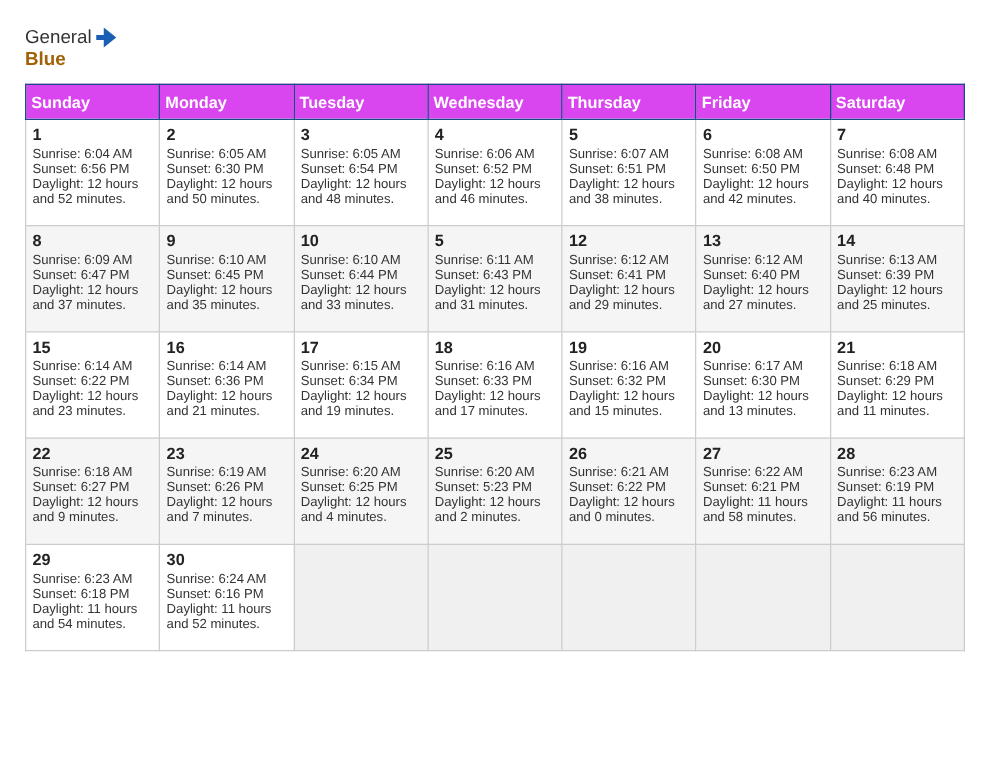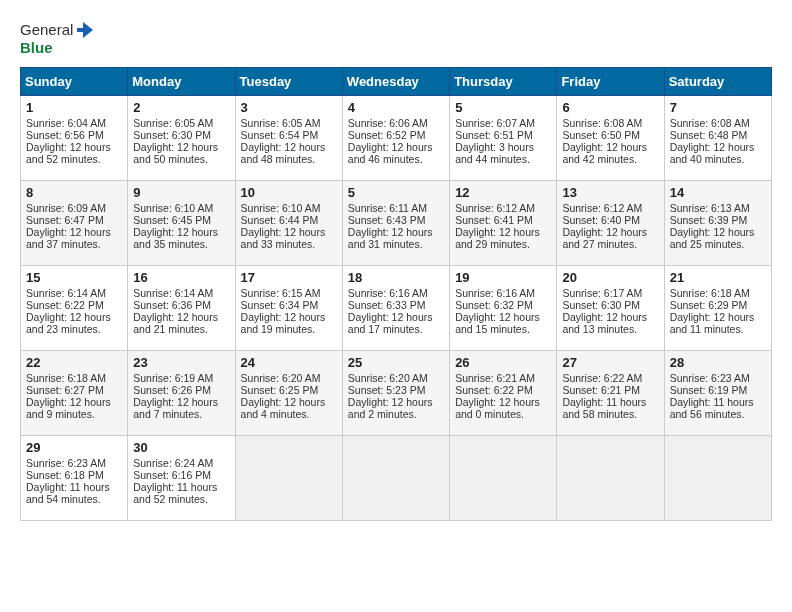--- a/index.html
+++ b/index.html
@@ -32,21 +32,21 @@
     .location {
       font-size: 16px;
       color: #444;
     }
     table {
       width: 100%;
       border-collapse: collapse;
       table-layout: fixed;
     }
     thead tr th {
-      background-color: #0369a1;
+      background-color: #d946ef;
       color: #fff;
       font-size: 13px;
       font-weight: bold;
       padding: 6px 4px;
       text-align: left;
       border: 1px solid #1a4a8a;
     }
     tbody tr td {
       vertical-align: top;
       border: 1px solid #ccc;
@@ -75,21 +75,21 @@
 
 <div class="header-section">
   <div class="logo">
     <div style="display:flex;flex-direction:column;line-height:1.1;">
       <div style="display:flex;align-items:center;gap:2px;">
         <span style="font-size:15px;font-weight:normal;color:#333;">General</span>
         <svg width="20" height="20" viewBox="0 0 20 20">
           <polygon points="8,2 18,10 8,18 8,12 2,12 2,8 8,8" fill="#1a5fb4"></polygon>
         </svg>
       </div>
-      <span style="font-size:15px;font-weight:bold;color:#15803d;">Blue</span>
+      <span style="font-size:15px;font-weight:bold;color:#a16207;">Blue</span>
     </div>
   </div>
   <div class="title-section">
     <div class="month-year"></div>
     <div class="location"></div>
   </div>
 </div>
 
 <table>
   <thead>
@@ -102,21 +102,21 @@
         <th>Friday</th>
         <th>Saturday</th>
       </tr>
   </thead>
   <tbody id="calendar-body">
   <tr>
         <td><span class="day-num">1</span><span>Sunrise: 6:04 AM</span><br><span>Sunset: 6:56 PM</span><br><span>Daylight: 12 hours and 52 minutes.</span></td>
         <td><span class="day-num">2</span><span>Sunrise: 6:05 AM</span><br><span>Sunset: 6:30 PM</span><br><span>Daylight: 12 hours and 50 minutes.</span></td>
         <td><span class="day-num">3</span><span>Sunrise: 6:05 AM</span><br><span>Sunset: 6:54 PM</span><br><span>Daylight: 12 hours and 48 minutes.</span></td>
         <td><span class="day-num">4</span><span>Sunrise: 6:06 AM</span><br><span>Sunset: 6:52 PM</span><br><span>Daylight: 12 hours and 46 minutes.</span></td>
-        <td><span class="day-num">5</span><span>Sunrise: 6:07 AM</span><br><span>Sunset: 6:51 PM</span><br><span>Daylight: 3 hours and 44 minutes.</span></td>
+        <td><span class="day-num">5</span><span>Sunrise: 6:07 AM</span><br><span>Sunset: 6:51 PM</span><br><span>Daylight: 12 hours and 38 minutes.</span></td>
         <td><span class="day-num">6</span><span>Sunrise: 6:08 AM</span><br><span>Sunset: 6:50 PM</span><br><span>Daylight: 12 hours and 42 minutes.</span></td>
         <td><span class="day-num">7</span><span>Sunrise: 6:08 AM</span><br><span>Sunset: 6:48 PM</span><br><span>Daylight: 12 hours and 40 minutes.</span></td>
       </tr>
       <tr>
         <td><span class="day-num">8</span><span>Sunrise: 6:09 AM</span><br><span>Sunset: 6:47 PM</span><br><span>Daylight: 12 hours and 37 minutes.</span></td>
         <td><span class="day-num">9</span><span>Sunrise: 6:10 AM</span><br><span>Sunset: 6:45 PM</span><br><span>Daylight: 12 hours and 35 minutes.</span></td>
         <td><span class="day-num">10</span><span>Sunrise: 6:10 AM</span><br><span>Sunset: 6:44 PM</span><br><span>Daylight: 12 hours and 33 minutes.</span></td>
         <td><span class="day-num">5</span><span>Sunrise: 6:11 AM</span><br><span>Sunset: 6:43 PM</span><br><span>Daylight: 12 hours and 31 minutes.</span></td>
         <td><span class="day-num">12</span><span>Sunrise: 6:12 AM</span><br><span>Sunset: 6:41 PM</span><br><span>Daylight: 12 hours and 29 minutes.</span></td>
         <td><span class="day-num">13</span><span>Sunrise: 6:12 AM</span><br><span>Sunset: 6:40 PM</span><br><span>Daylight: 12 hours and 27 minutes.</span></td>

